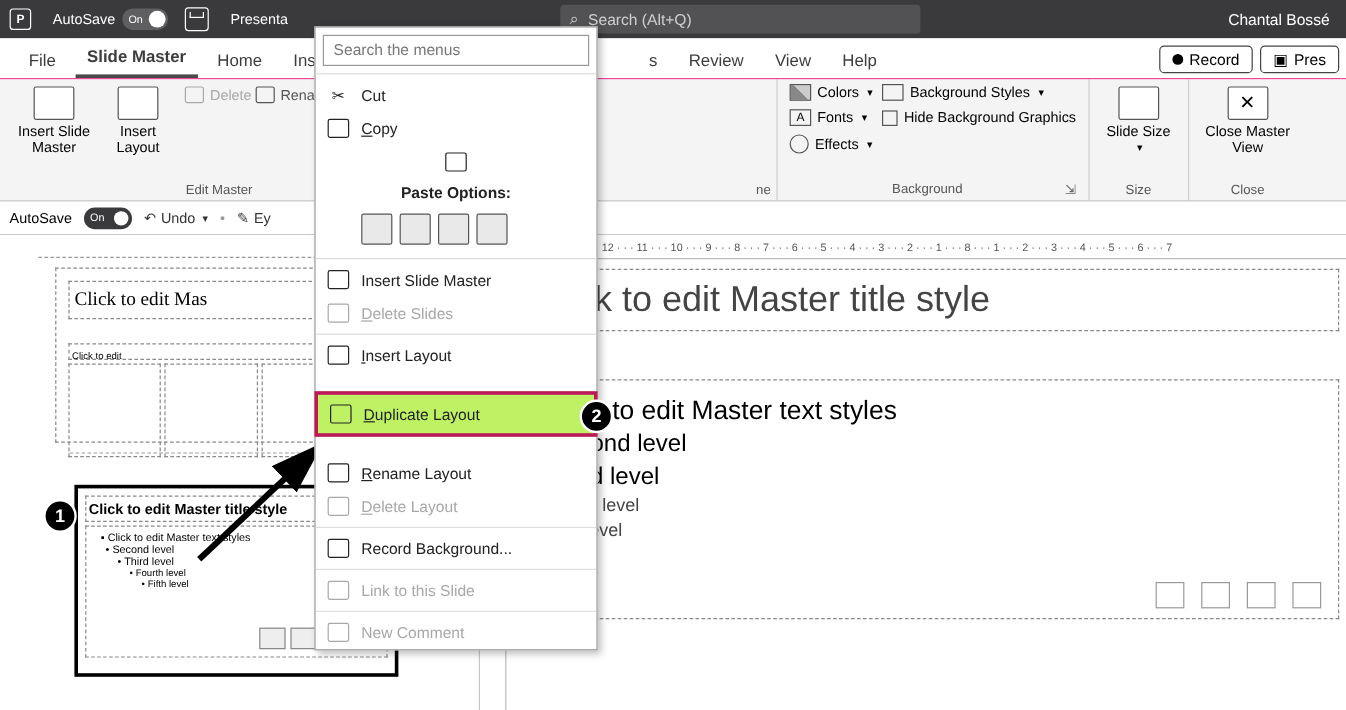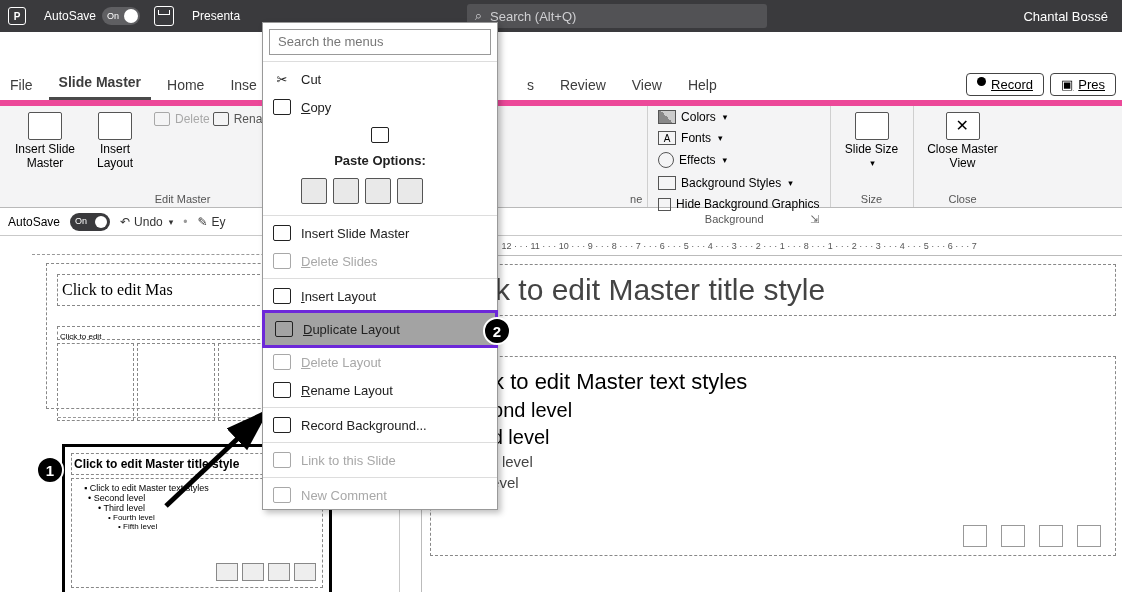--- a/index.html
+++ b/index.html
@@ -14,45 +14,45 @@
     .toggle .knob { width:14px; height:14px; background:#fff; border-radius:50%; position:absolute; right:2px; top:2px;}
     .savebtn { width:20px; height:20px; border:1.5px solid #fff; border-radius:3px; margin-right:18px; position:relative;}
     .savebtn:before { content:""; position:absolute; top:3px; left:3px; right:3px; height:4px; border:1px solid #fff; border-top:none;}
     .doc-title { }
     .spacer { flex:1; }
     .searchbox-top { background:#525255; height:24px; width:300px; border-radius:3px; display:flex; align-items:center; padding:0 8px; color:#cfcfd2; font-size:13px; margin-right:30px;}
     .searchbox-top .mag { margin-right:8px;}
     .user { color:#fff; font-size:13px; margin-right:6px;}
 
     
-    .tabs { height:34px; background:#fff; border-bottom:6px solid #ec4899; display:flex; align-items:flex-end; font-size:14px; position:relative;margin-top:40px;}
+    .tabs { height:34px; background:#fff; border-bottom:1px solid #ec4899; display:flex; align-items:flex-end; padding-left:14px; font-size:14px; position:relative;}
     .tab { padding:7px 10px 7px 10px; margin-right:6px; color:#3d3d3d; }
     .tab.active { border-bottom:3px solid #4a4a4a; font-weight:600; }
     .tabs .rightbtns { position:absolute; right:6px; bottom:4px; display:flex; gap:6px;}
-    .pill { border:1.5px solid #444; border-radius:4px; padding:3px 10px; display:flex; gap:5px; font-size:13px; background:#fff;text-decoration:underline;}
+    .pill { border:1.5px solid #444; border-radius:4px; padding:3px 10px; display:flex; align-items:center; gap:5px; font-size:13px; background:#fff;}
     .pill .dot { width:9px; height:9px; background:#000; border-radius:50%; }
 
     
     .ribbon { height:102px; background:#f4f4f5; border-bottom:1px solid #b9b9b9; display:flex; align-items:stretch; padding-left:4px; font-size:12px;}
     .group { border-right:1px solid #cfcfcf; padding:4px 10px 2px 10px; display:flex; flex-direction:column; justify-content:space-between; }
     .group .body { display:flex; align-items:flex-start; gap:8px; }
     .group .label { text-align:center; font-size:11px; color:#555; padding-top:2px;}
     .bigbtn { display:flex; flex-direction:column; align-items:center; width:62px; text-align:center; gap:2px; padding-top:2px;}
     .bigbtn .ic { width:34px; height:28px; border:1.5px solid #555; border-radius:2px; position:relative; background:#fff;}
     .small-list { display:flex; flex-direction:row; gap:3px; padding-top:2px;}
     .small-item { display:flex; align-items:center; gap:5px; color:#555; }
     .small-item.disabled { color:#a8a8a8;}
     .small-item .ic { width:16px; height:14px; border:1.3px solid currentColor; border-radius:2px; }
     .chev { font-size:9px; margin-left:2px;}
     .ic-color { width:18px; height:14px; border:1.3px solid #555; background:linear-gradient(45deg,#888 50%,#ccc 50%); }
     .ic-font { width:18px; height:14px; border:1.3px solid #555; display:flex; align-items:center; justify-content:center; font-size:10px;}
     .ic-eff { width:16px; height:16px; border:1.3px solid #555; border-radius:50%; }
     .checkbox { width:13px; height:13px; border:1.3px solid #555; }
     .launcher { font-size:11px; color:#666; align-self:flex-end;}
-    .group.background .body { flex-direction:column; text-align:center;}
+    .group.background .body { flex-direction:row; text-align:center;}
     .col { display:flex; flex-direction:column; gap:7px;}
     .row { display:flex; align-items:center; gap:5px;}
 
     
     .qat { height:28px; background:#fff; border-bottom:1px solid #c9c9c9; display:flex; align-items:center; padding-left:8px; font-size:12px; gap:10px;}
     .qat .toggle2 { width:40px; height:18px; background:#3a3a3d; border-radius:10px; position:relative;}
     .qat .toggle2:after { content:""; width:12px; height:12px; background:#fff; border-radius:50%; position:absolute; right:3px; top:3px;}
     .qat .toggle2 .txt { color:#fff; font-size:9px; position:absolute; left:5px; top:3px;}
     .qat .item { display:flex; align-items:center; gap:4px; color:#333; }
 
@@ -104,21 +104,21 @@
     .ctxmenu { position:absolute; left:262px; top:22px; width:236px; background:#fff; border:1px solid #999; box-shadow:3px 3px 6px rgba(0,0,0,0.25); z-index:100; font-size:13px;}
     .ctx-search { margin:6px; border:1px solid #999; height:26px; padding:4px 8px; color:#777; font-size:13px;}
     .ctx-sep { height:1px; background:#ddd; margin:3px 0;}
     .ctx-item { display:flex; align-items:center; gap:10px; padding:6px 10px; color:#222;}
     .ctx-item.disabled { color:#a8a8a8;}
     .ctx-item .cicon { width:18px; height:16px; border:1.3px solid currentColor; border-radius:2px; flex-shrink:0;}
     .ctx-item.scis .cicon { border:none;}
     .ctx-item.bold { font-weight:bold;flex-direction:column;}
     .paste-opts { display:flex; gap:6px; padding:4px 10px 8px 38px;}
     .popt { width:26px; height:26px; border:1.3px solid #555; background:#e9e9e9; border-radius:2px;}
-    .ctx-hl { border:3px solid #6d28d9; margin:0 -1px; position:relative; background:#a3a3a3;}
+    .ctx-hl { border:3px solid #be185d; margin:16px -1px; position:relative; background:#bef264;}
     .ctx-hl .ctx-item { padding:8px 10px;}
     .badge2 { right:-16px; top:4px;}
     .underline-first::first-letter { text-decoration:underline; }
     .cicon.noborder { border:none; display:flex; align-items:center; justify-content:center; }
   </style>
 </head>
 <body>
 
 <div class="titlebar">
   <div class="ppicon">P</div>
@@ -400,31 +400,31 @@
       <span class="cicon"></span>
       <span class="underline-first">Insert Layout</span>
     </div>
   <div class="ctx-hl">
     <div class="ctx-item">
         <span class="cicon"></span>
         <span class="underline-first">Duplicate Layout</span>
       </div>
     <div class="badge2">2</div>
   </div>
+  <div class="ctx-item">
+      <span class="cicon"></span>
+      <span class="underline-first">Rename Layout</span>
+    </div>
   <div class="ctx-item disabled">
       <span class="cicon"></span>
       <span class="underline-first">Delete Layout</span>
     </div>
+  <div class="ctx-sep"></div>
   <div class="ctx-item">
       <span class="cicon"></span>
-      <span class="underline-first">Rename Layout</span>
-    </div>
-  <div class="ctx-sep"></div>
-  <div class="ctx-item">
-      <span class="cicon"></span>
       <span>Record Background...</span>
     </div>
   <div class="ctx-sep"></div>
   <div class="ctx-item disabled">
       <span class="cicon"></span>
       <span>Link to this Slide</span>
     </div>
   <div class="ctx-sep"></div>
   <div class="ctx-item disabled">
       <span class="cicon"></span>

